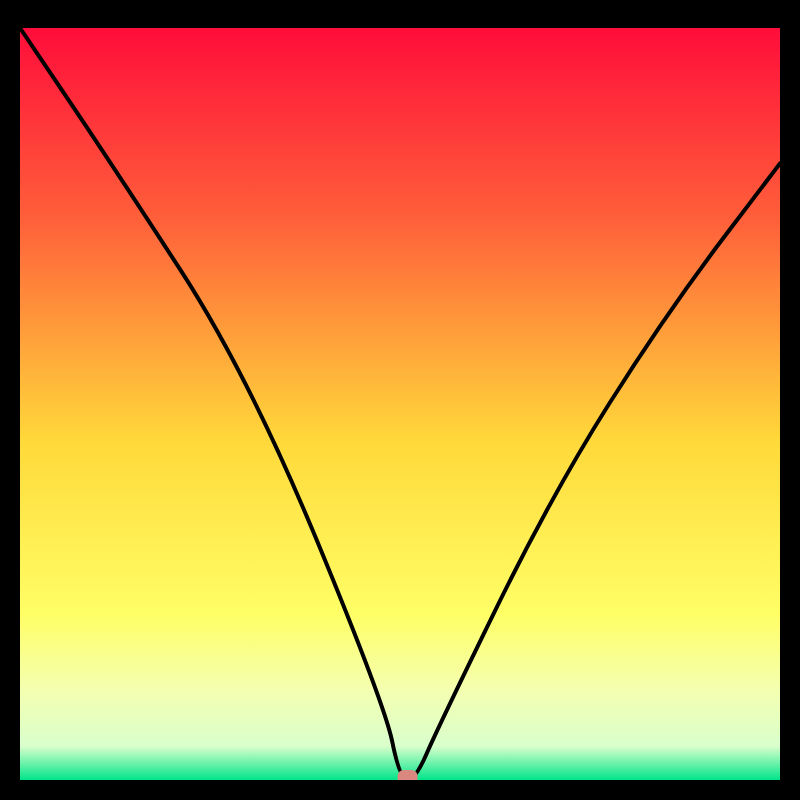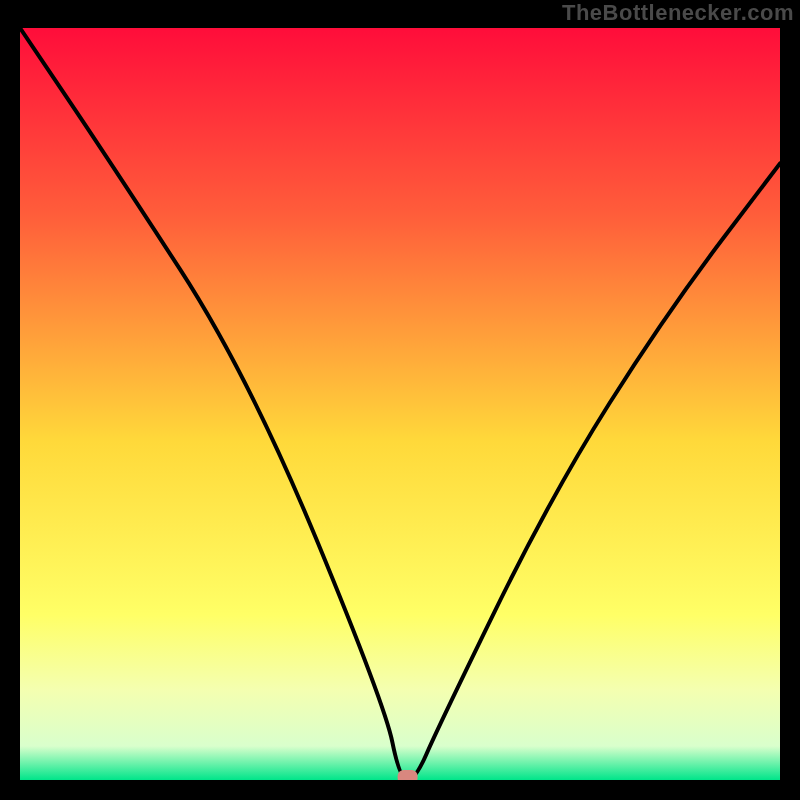--- a/index.html
+++ b/index.html
@@ -34,21 +34,20 @@
     width: 760px;
     height: 752px;
     overflow: hidden;
   }
   svg { display: block; }
 </style>
 </head>
 <body>
 
 <div class="frame">
-  <div class="attribution">TheBottlenecker.com</div>
 
   <div class="plot-area">
     <svg id="chart-svg" width="760" height="752" viewBox="0 0 760 752">
       <defs>
         <linearGradient id="bg-grad" x1="0" y1="0" x2="0" y2="1">
             <stop offset="0%" stop-color="#ff0d3a"></stop>
             <stop offset="25%" stop-color="#ff5e3a"></stop>
             <stop offset="55.00000000000001%" stop-color="#ffd93a"></stop>
             <stop offset="78%" stop-color="#ffff66"></stop>
             <stop offset="88%" stop-color="#f4ffb0"></stop>

